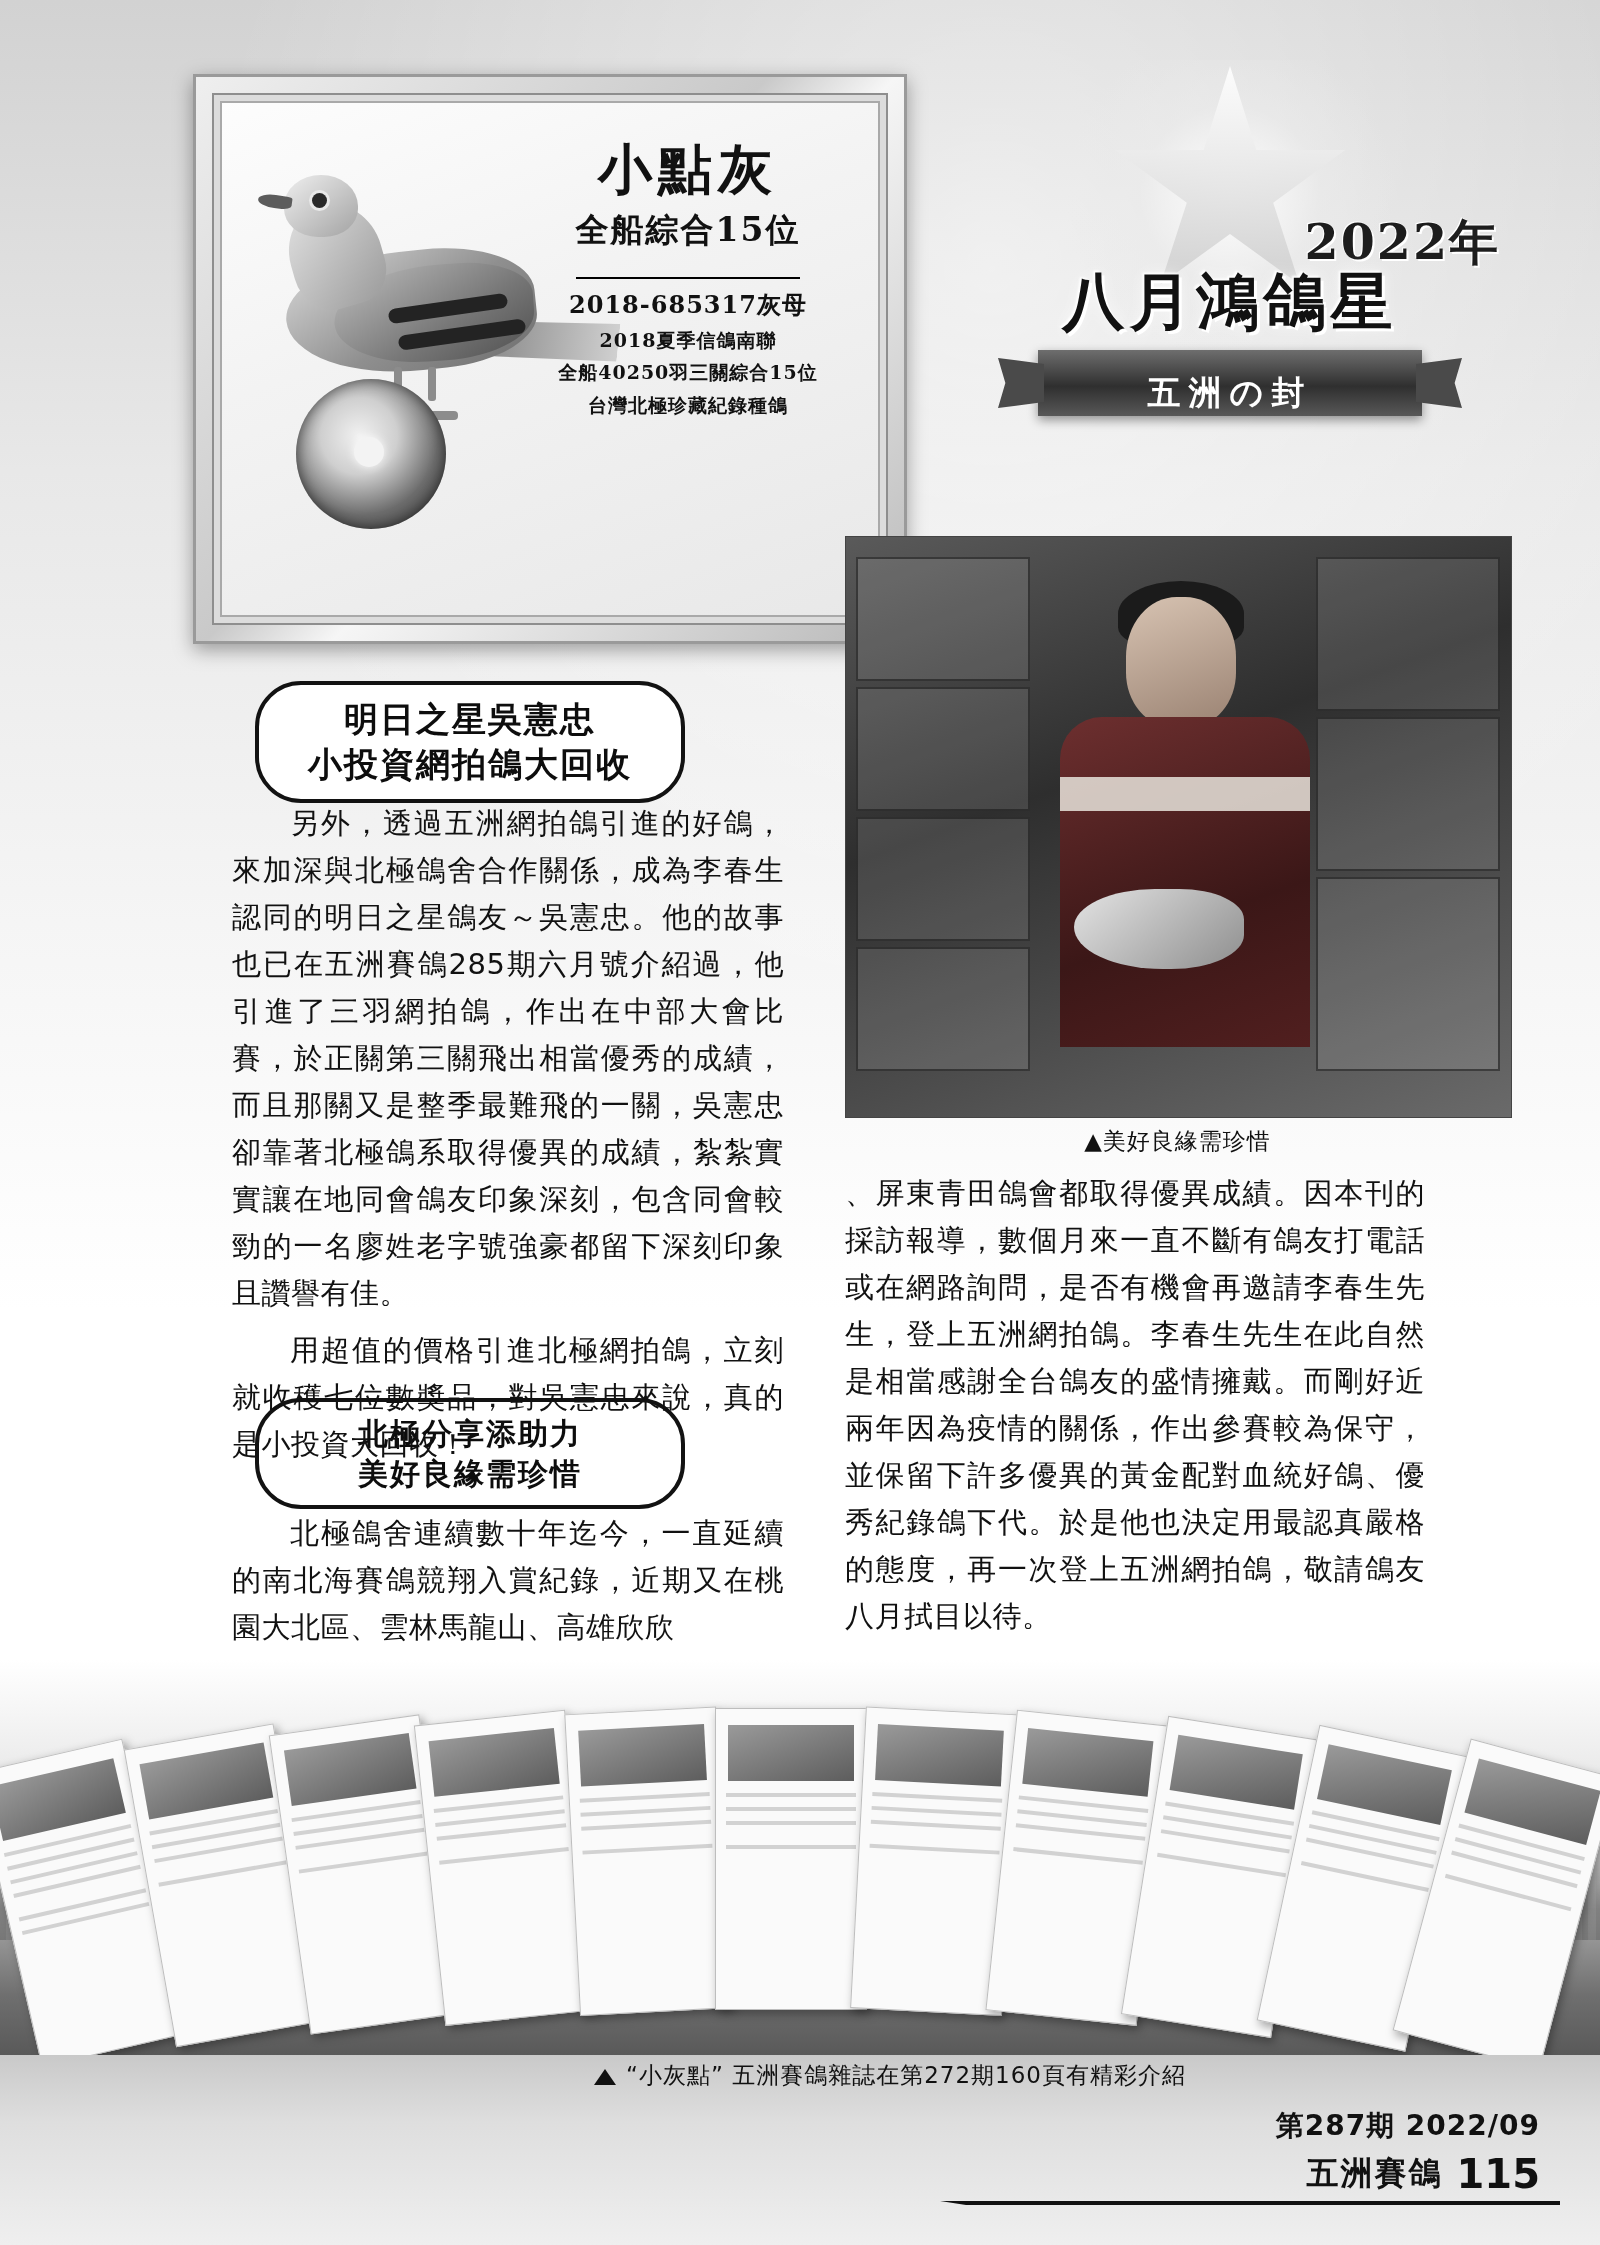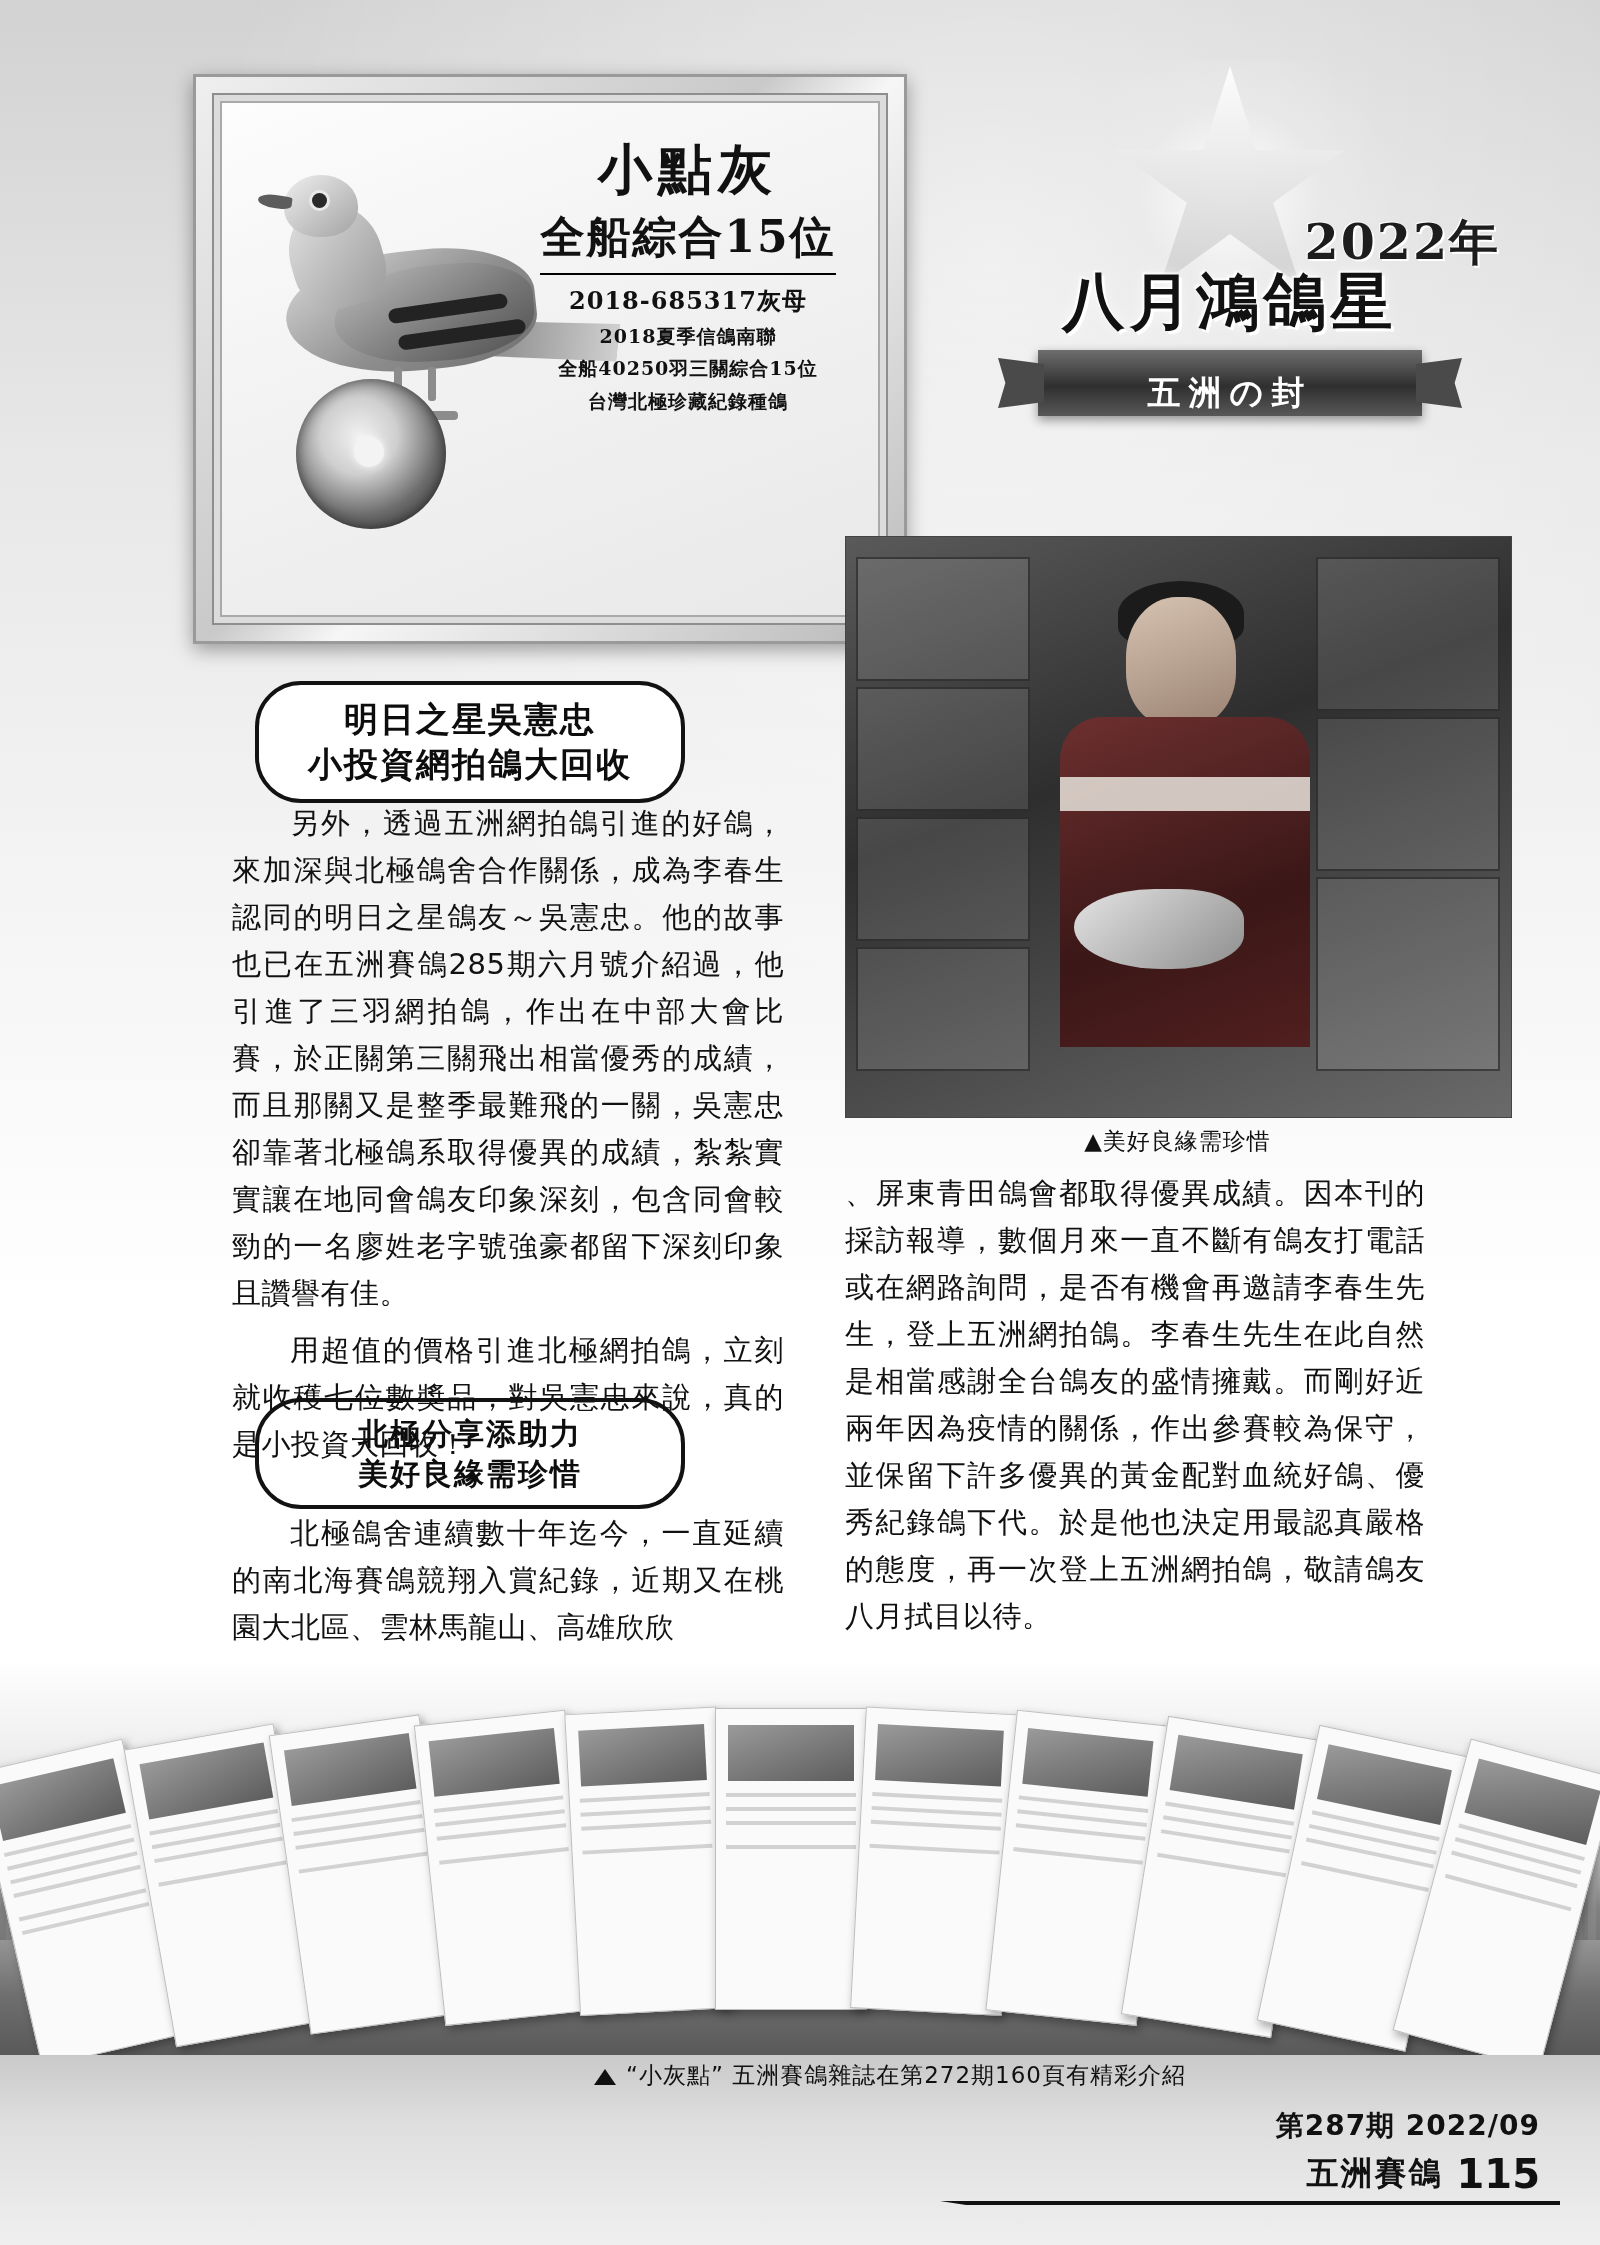--- a/index.html
+++ b/index.html
@@ -39,23 +39,23 @@
     overflow:hidden;
   }
   .poster-texts{
     position:absolute;right:28px;top:46px;width:340px;text-align:center;color:#111;
   }
   .poster-title{
     font-size:54px;font-weight:bold;letter-spacing:6px;line-height:1.05;
     font-family:"DejaVu Serif","Liberation Serif",serif;
   }
   .poster-sub{
-    font-size:44px;font-weight:bold;letter-spacing:2px;margin-top:10px;
-    font-family:"DejaVu Serif","Liberation Serif",serif;
-    border-bottom:2px solid #000;padding-bottom:6px;display:inline-block;
+    font-size:33px;font-weight:bold;letter-spacing:2px;margin-top:10px;
+    font-family:"DejaVu Serif","Liberation Serif",serif;
+    border-bottom:2px solid #000;padding-bottom:24px;display:inline-block;
   }
   .poster-ring{
     font-size:24px;font-weight:bold;margin-top:10px;letter-spacing:1px;
     font-family:"DejaVu Serif","Liberation Serif",serif;
   }
   .poster-line{
     font-size:19px;font-weight:bold;margin-top:7px;letter-spacing:1px;line-height:1.35;
     font-family:"DejaVu Serif","Liberation Serif",serif;
   }
   

